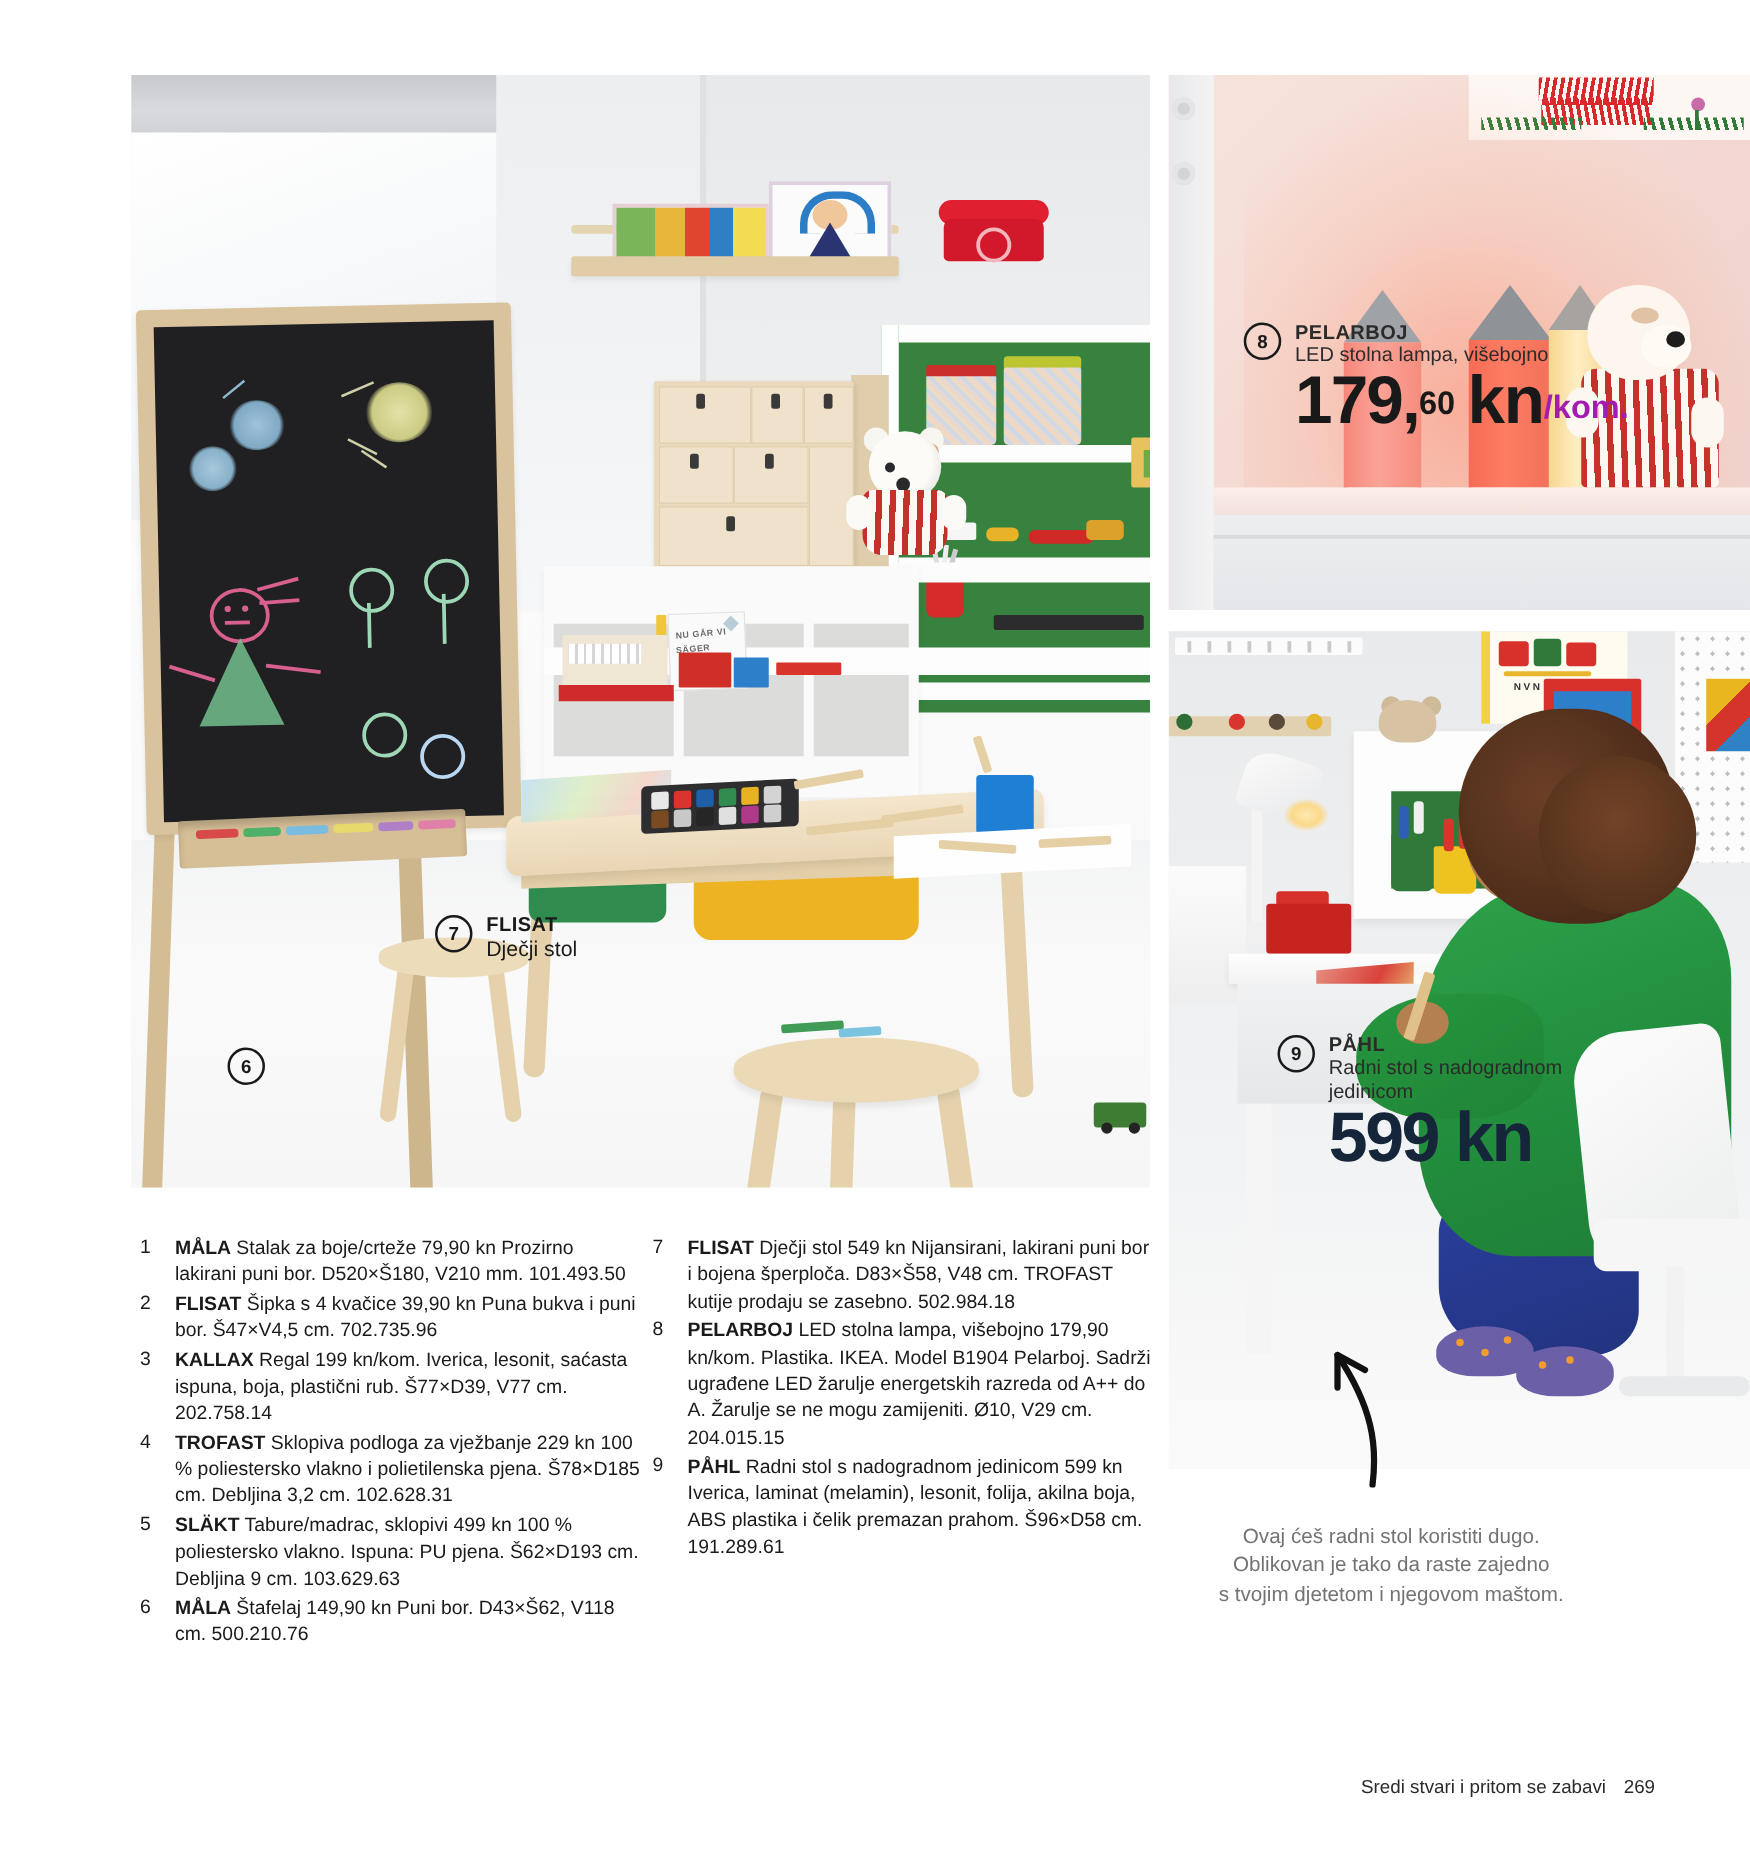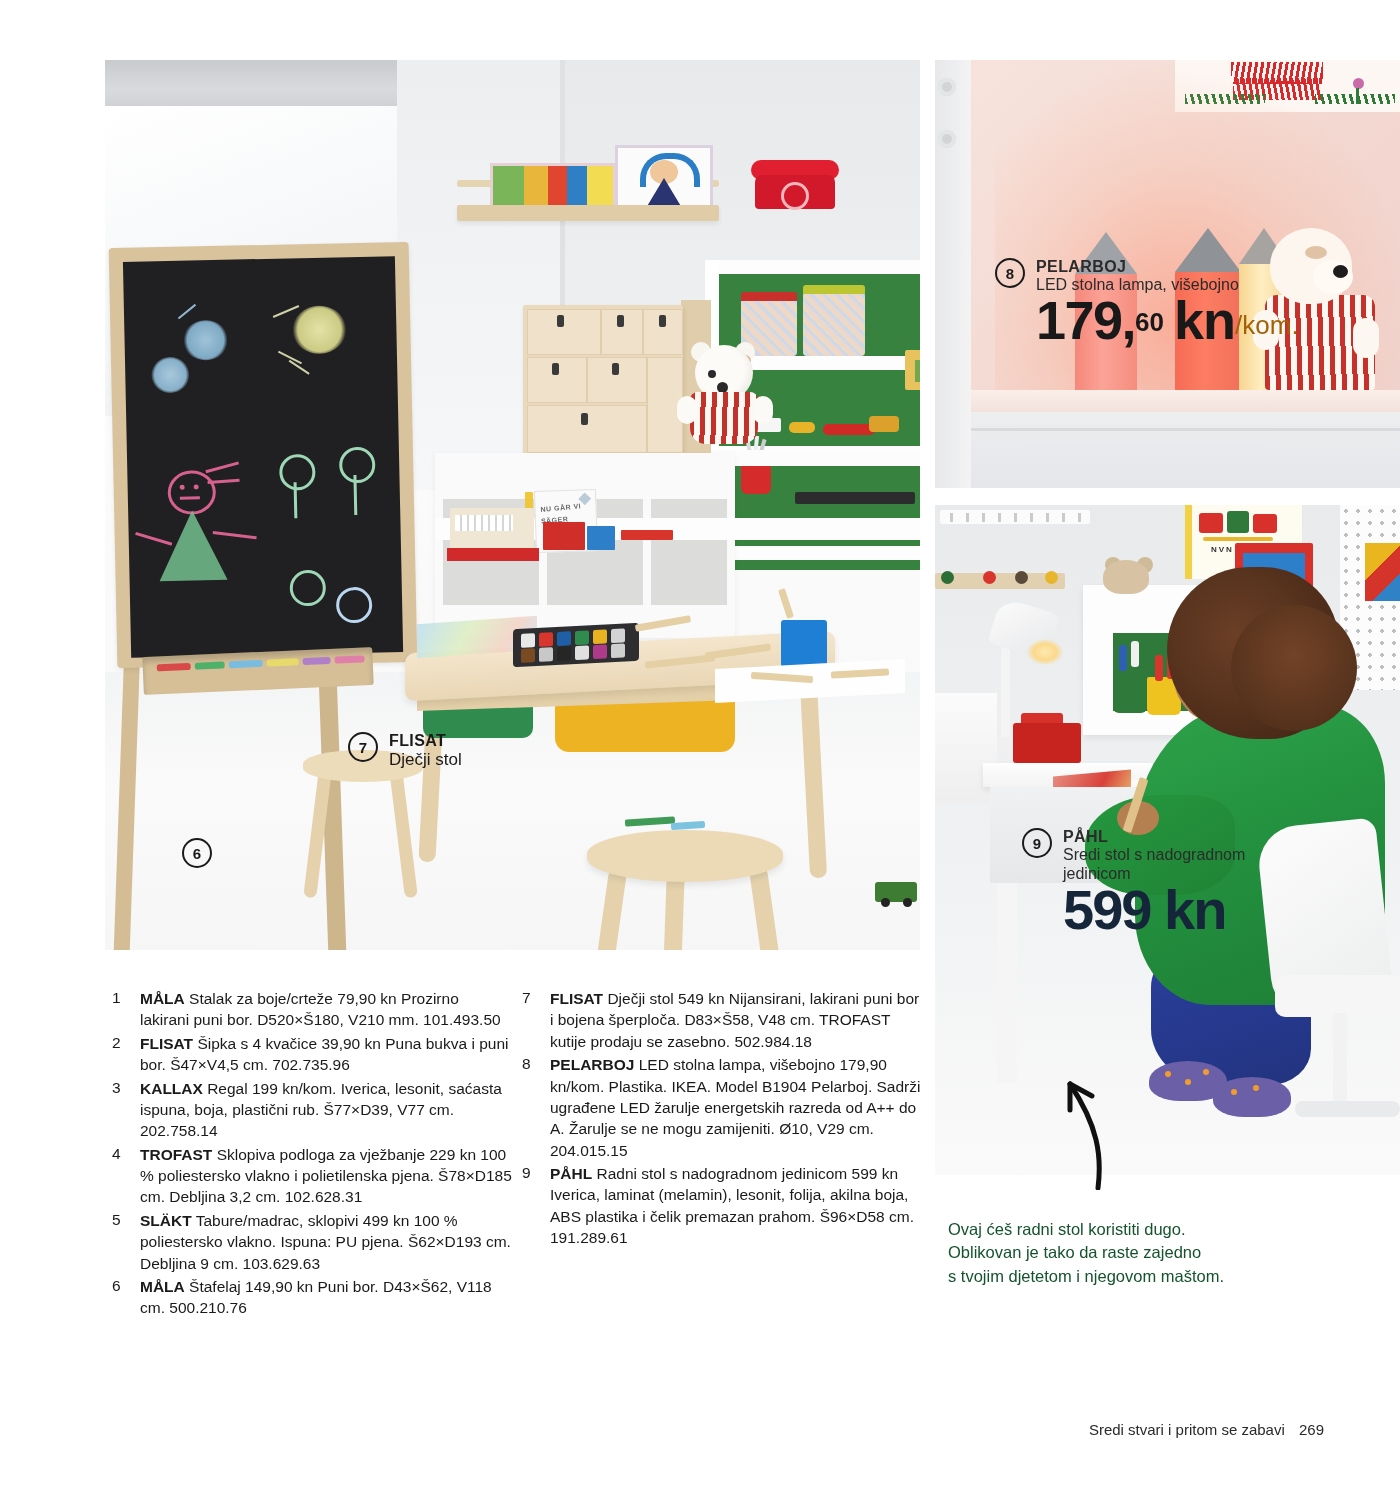--- a/index.html
+++ b/index.html
@@ -447,39 +447,39 @@
 
   #badge6 { left: 182px; top: 838px; }
 
   #co-pelarboj { left: 995px; top: 258px; display: flex; gap: 11px; align-items: flex-start; }
   #co-pelarboj .co-name { color: #2b2b2b; }
   #co-pelarboj .co-desc { color: #2b2b2b; font-size: 16px; }
   .price-row { display: flex; align-items: center; margin-top: 1px; }
   .price-main { font-size: 54px; font-weight: 700; color: #191919; letter-spacing: -1.5px; line-height: .92; }
   .price-cents { font-size: 26px; font-weight: 700; color: #191919; line-height: 1; margin-top: 3px; }
   .price-cur { font-size: 54px; font-weight: 700; color: #191919; line-height: .92; margin-left: 10px; letter-spacing: -1px; }
-  .price-unit { font-size: 26px; font-weight: 400; color: #a16207; align-self: flex-end; margin-bottom: 5px; }
+  .price-unit { font-size: 26px; font-weight: 700; color: #a21caf; align-self: flex-end; margin-bottom: 5px; }
 
   #co-pahl { left: 1022px; top: 828px; display: flex; gap: 11px; align-items: flex-start; }
   #co-pahl .co-name { color: #2b2b2b; }
   #co-pahl .co-desc { color: #2b2b2b; font-size: 16px; }
   .price-mid { font-size: 56px; font-weight: 700; color: #16263a; letter-spacing: -2px; line-height: .9; margin-top: 2px; }
 
   
   #list-left { position: absolute; left: 112px; top: 988px; width: 400px; }
   #list-right { position: absolute; left: 522px; top: 988px; width: 400px; }
   .li { display: flex; margin-bottom: 2px; }
   .li-num { width: 28px; flex: 0 0 28px; font-size: 15.5px; color: #1a1a1a; text-align: left; padding-top: 1px; }
   .li-txt { font-size: 15.5px; line-height: 1.38; color: #1a1a1a; }
   .li-txt b { font-weight: 700; }
 
   
   #annotation {
     position: absolute; left: 948px; top: 1218px; width: 330px;
-    font-size: 16.5px; line-height: 1.42; color: #14532d;
+    font-size: 16.5px; line-height: 1.42; color: #737373; text-align: center;
   }
   #arrow-svg { position: absolute; left: 1040px; top: 1060px; }
 
   
   #footer {
     position: absolute; right: 76px; top: 1421px;
     font-size: 15px; color: #2a2a2a; white-space: nowrap;
   }
   #footer .pg { margin-left: 10px; }
 </style>
@@ -829,21 +829,21 @@
       <span class="price-cur">kn</span>
       <span class="price-unit">/kom.</span>
     </div>
   </div>
 </div>
 
 <div class="callout" id="co-pahl">
   <div class="badge-num">9</div>
   <div>
     <div class="co-name">PÅHL</div>
-    <div class="co-desc">Sredi stol s nadogradnom</div>
+    <div class="co-desc">Radni stol s nadogradnom</div>
     <div class="co-desc">jedinicom</div>
     <div class="price-mid">599 kn</div>
   </div>
 </div>
 
 <div id="list-left">
     <div class="li">
       <div class="li-num">1</div>
       <div class="li-txt"><b>MÅLA</b> Stalak za boje/crteže 79,90 kn Prozirno lakirani puni bor. D520×Š180, V210 mm. 101.493.50</div>
     </div>

